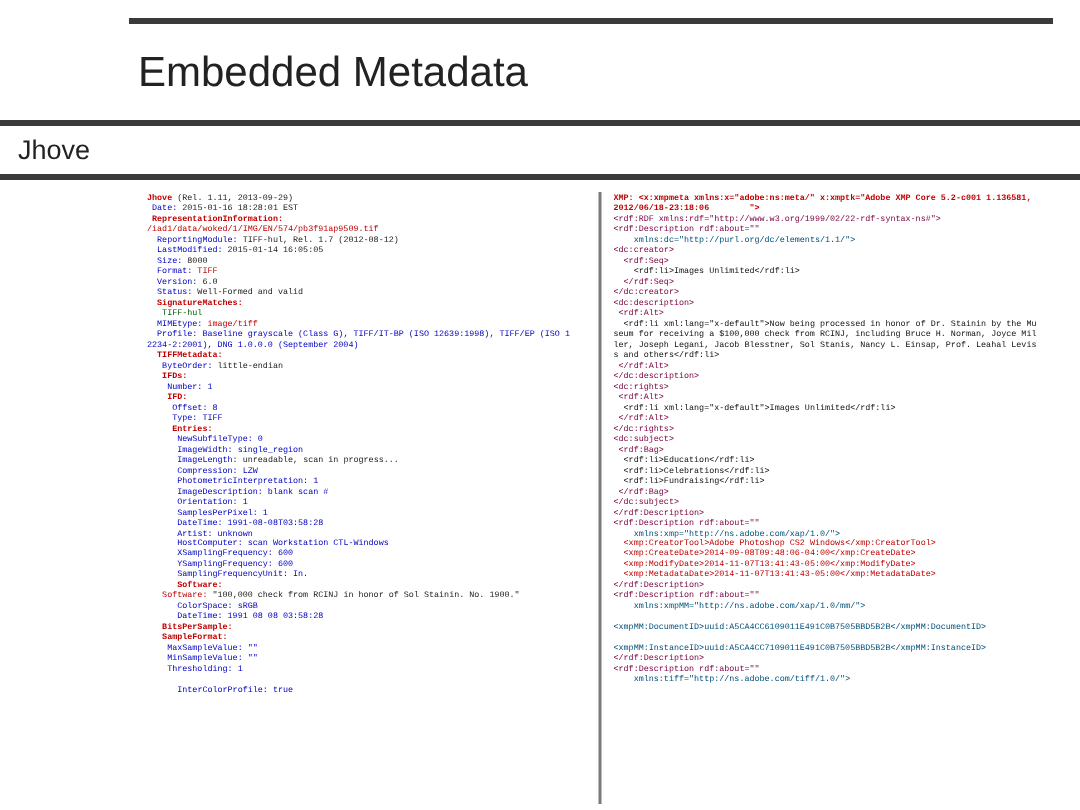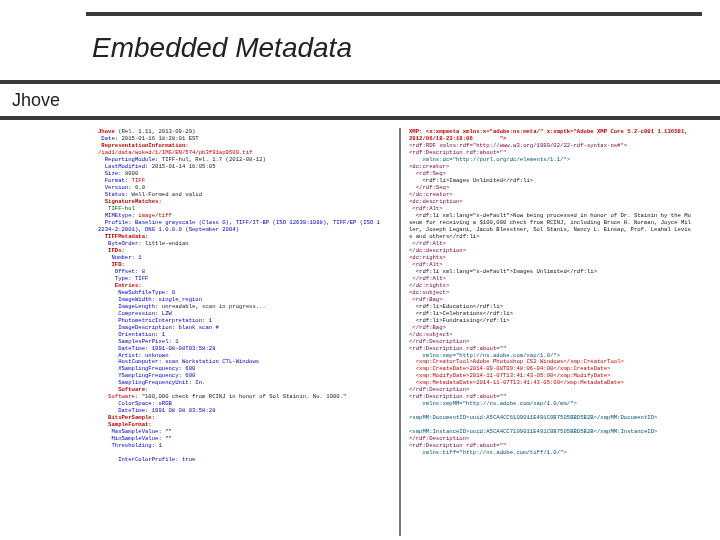--- a/index.html
+++ b/index.html
@@ -27,21 +27,20 @@
     height: 56px;
     background: #fff;
     display: flex;
     align-items: center;
   }
   .title {
     font-size: 28px;
     color: #222;
     font-weight: 400;
     padding-left: 6px;
-    font-style: italic;
   }
   .subtitle-band {
     position: absolute;
     left: 0;
     right: 0;
     top: 80px;
     height: 40px;
     border-top: 4px solid #3a3a3a;
     border-bottom: 4px solid #3a3a3a;
     background: #fff;

